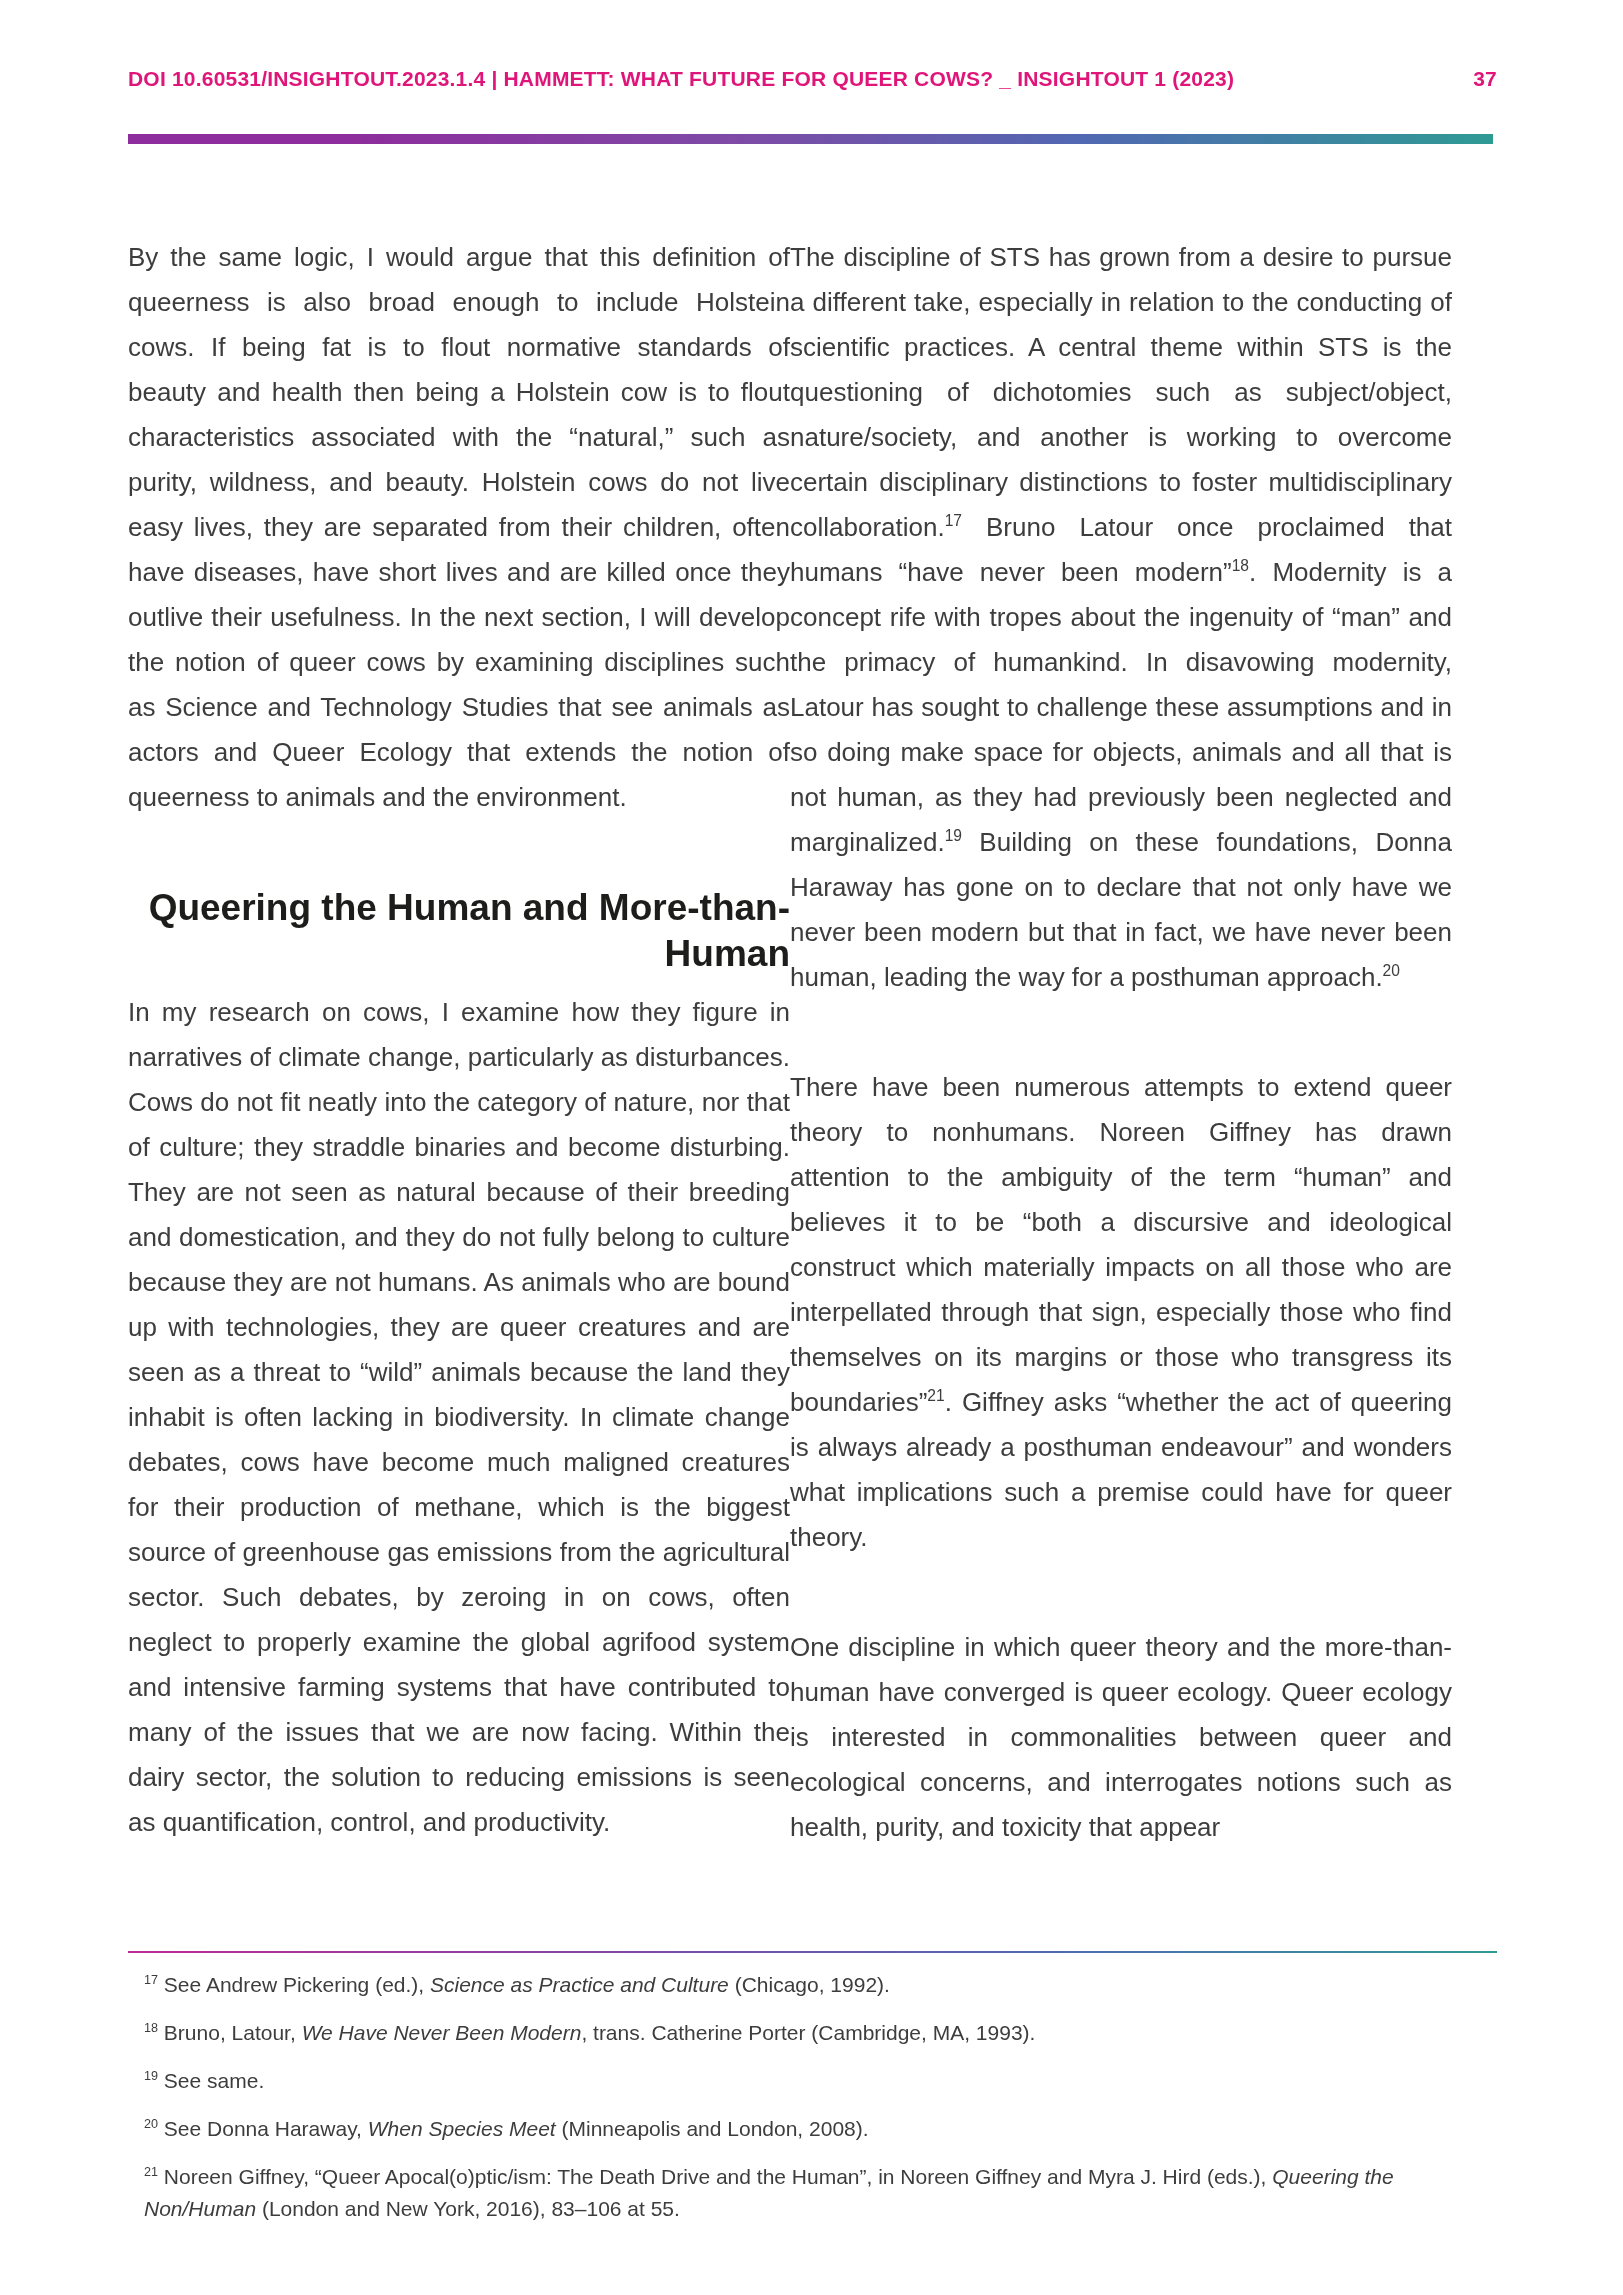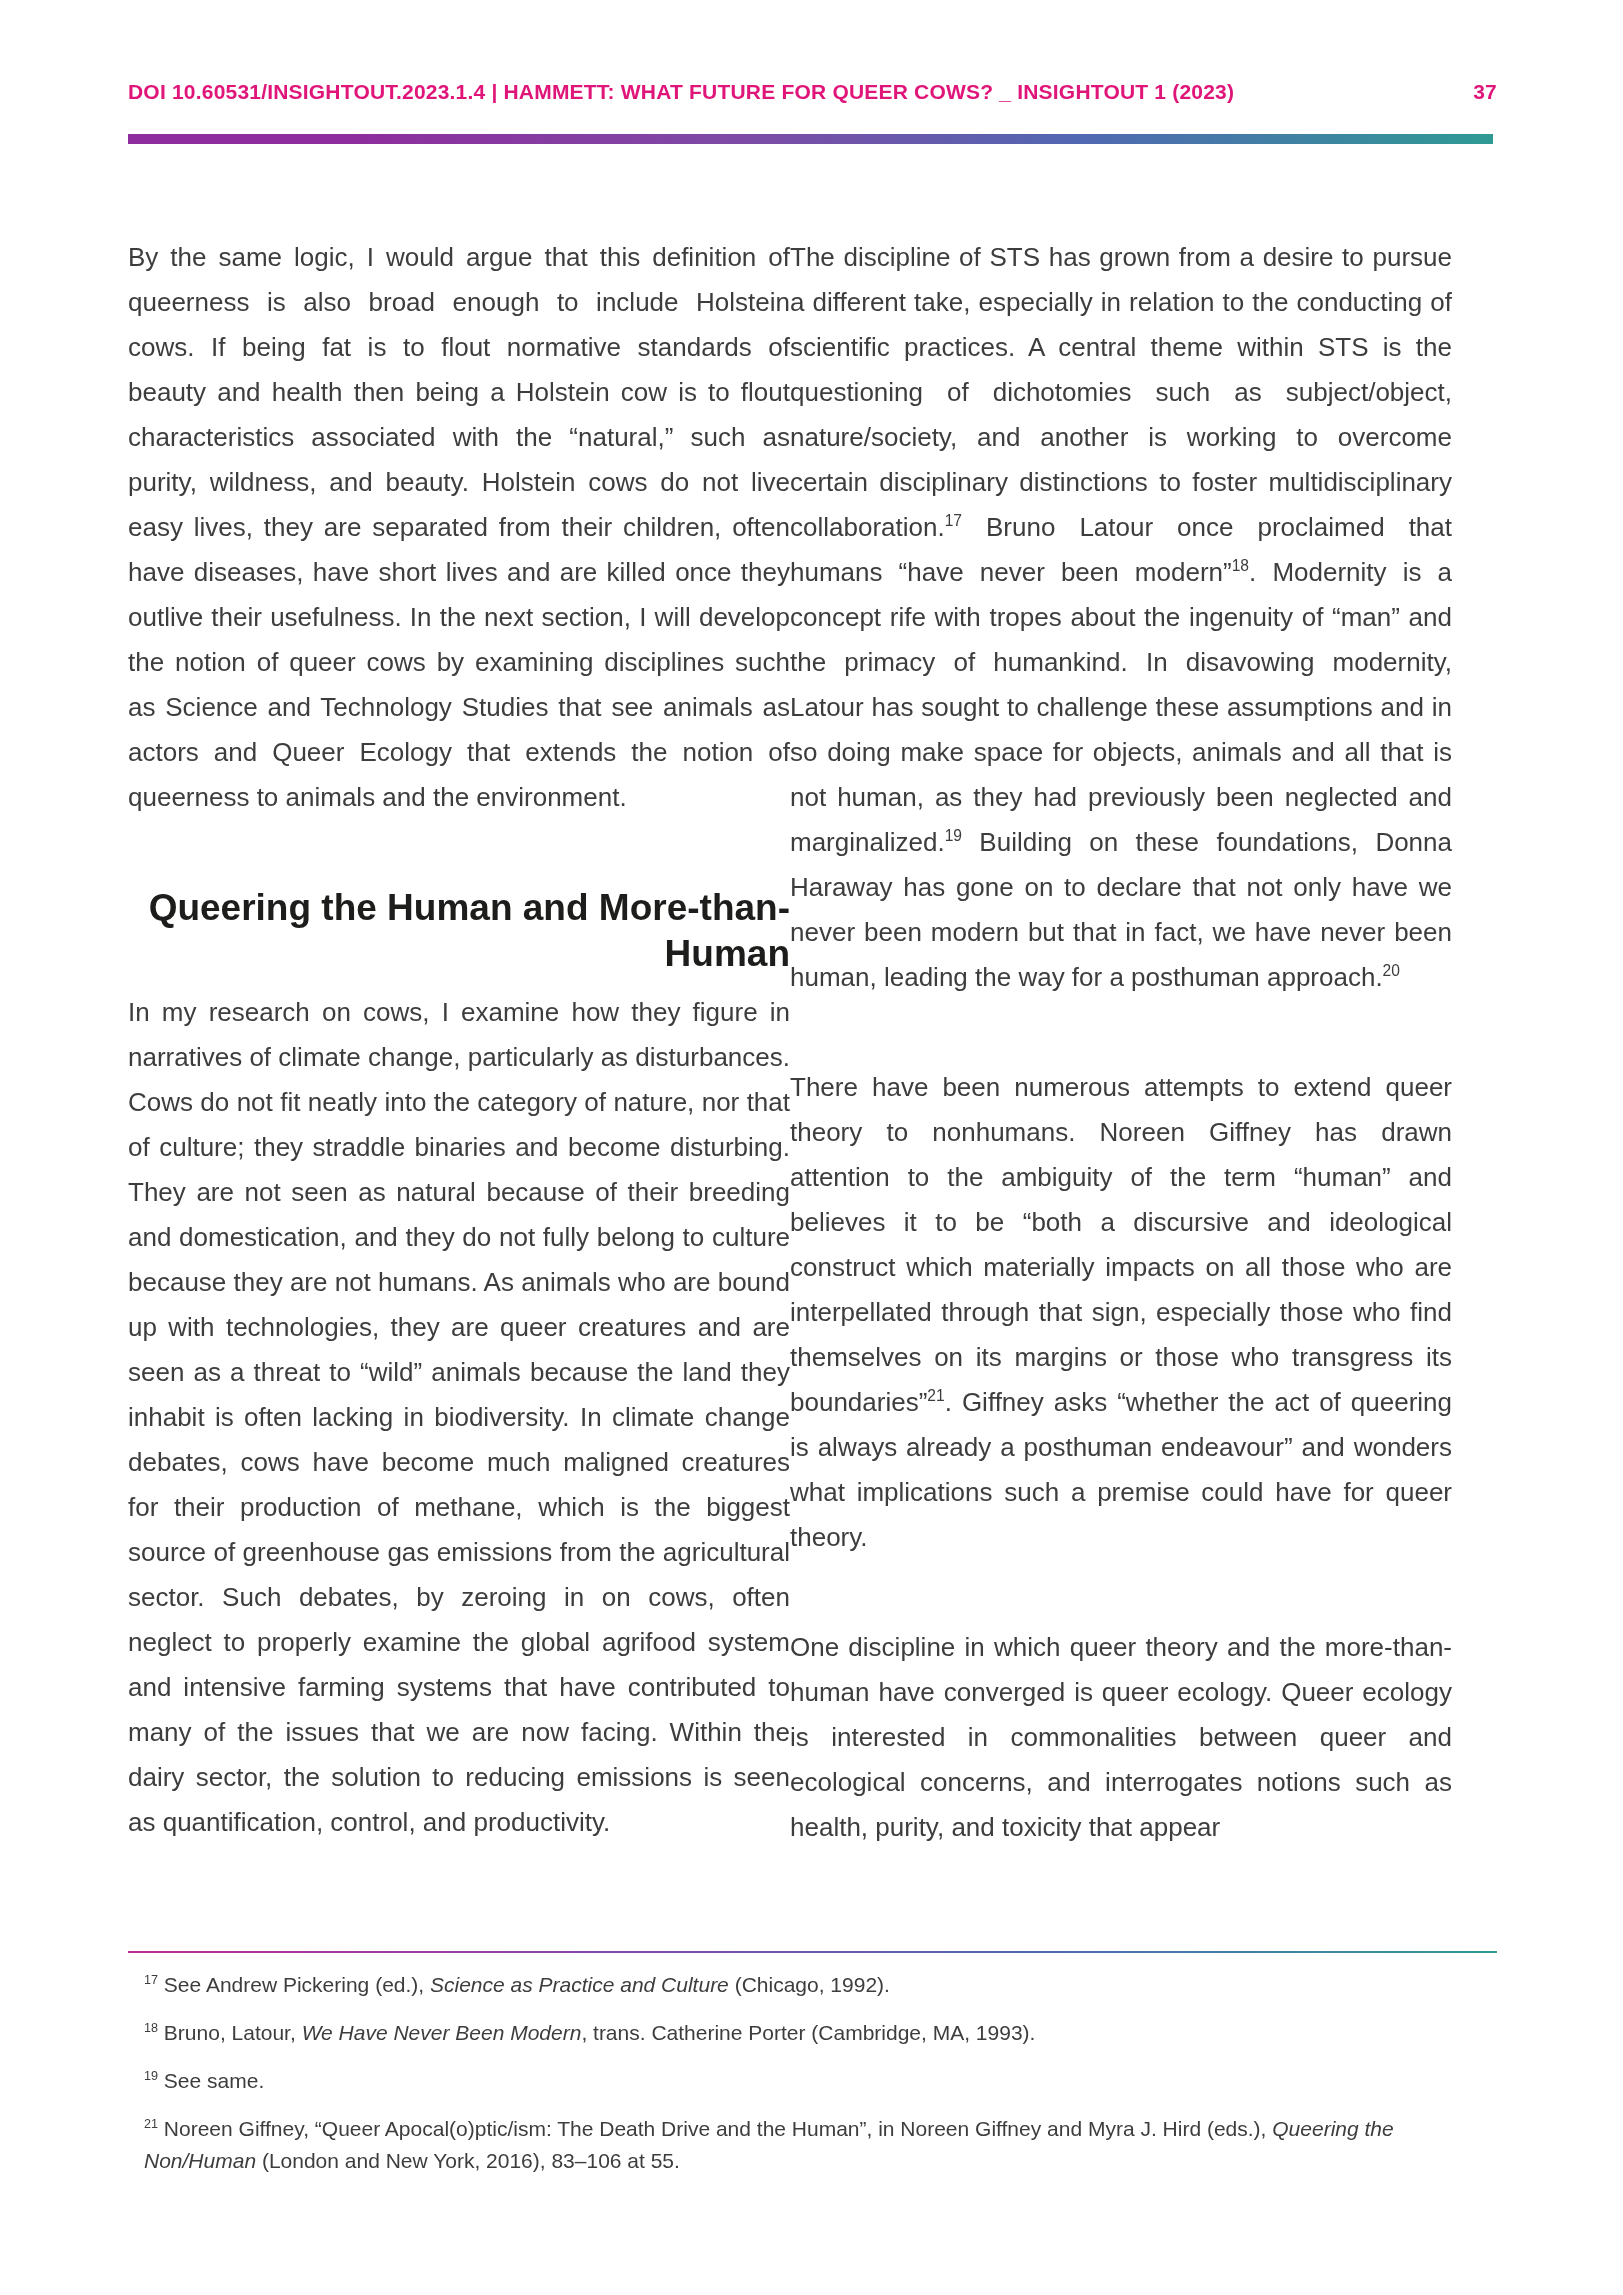--- a/index.html
+++ b/index.html
@@ -9,21 +9,21 @@
     height: 2295px;
     background: #ffffff;
     font-family: "Liberation Sans", "DejaVu Sans", sans-serif;
     overflow: hidden;
   }
 
   
   .header {
     position: absolute;
     left: 128px;
-    top: 80px;
+    top: 67px;
     width: 1369px;
     display: flex;
     justify-content: space-between;
     align-items: flex-start;
     color: var(--accent, #e01579);
     font-weight: 700;
     font-size: 21px;
     letter-spacing: 0.2px;
   }
   .rule-top {
@@ -115,17 +115,18 @@
       <p><span>There have been numerous attempts to extend queer theory to nonhumans. Noreen Giffney has drawn attention to the ambiguity of the term “human” and believes it to be “both a discursive and ideological construct which materially impacts on all those who are interpellated through that sign, especially those who find themselves on its margins or those who transgress its boundaries”</span><sup>21</sup><span>. Giffney asks “whether the act of queering is always already a posthuman endeavour” and wonders what implications such a premise could have for queer theory.</span></p>
       <p><span>One discipline in which queer theory and the more-than-human have converged is queer ecology. Queer ecology is interested in commonalities between queer and ecological concerns, and interrogates notions such as health, purity, and toxicity that appear</span></p>
     </div>
   </div>
 
   <div class="footnotes">
     <div class="fn-rule"></div>
     <p><sup>17</sup><span> See Andrew Pickering (ed.), </span><em>Science as Practice and Culture</em><span> (Chicago, 1992).</span></p>
     <p><sup>18</sup><span> Bruno, Latour, </span><em>We Have Never Been Modern</em><span>, trans. Catherine Porter (Cambridge, MA, 1993).</span></p>
     <p><sup>19</sup><span> See same.</span></p>
+    <p><sup>20</sup><span> See Donna Haraway, </span><em>When Species Meet</em><span> (Minneapolis and London, 2008).</span></p>
     <p><sup>21</sup><span> Noreen Giffney, “Queer Apocal(o)ptic/ism: The Death Drive and the Human”, in Noreen Giffney and Myra J. Hird (eds.), </span><em>Queering the Non/Human</em><span> (London and New York, 2016), 83–106 at 55.</span></p>
   </div>
 
 </div>
 
 
 </body></html>

